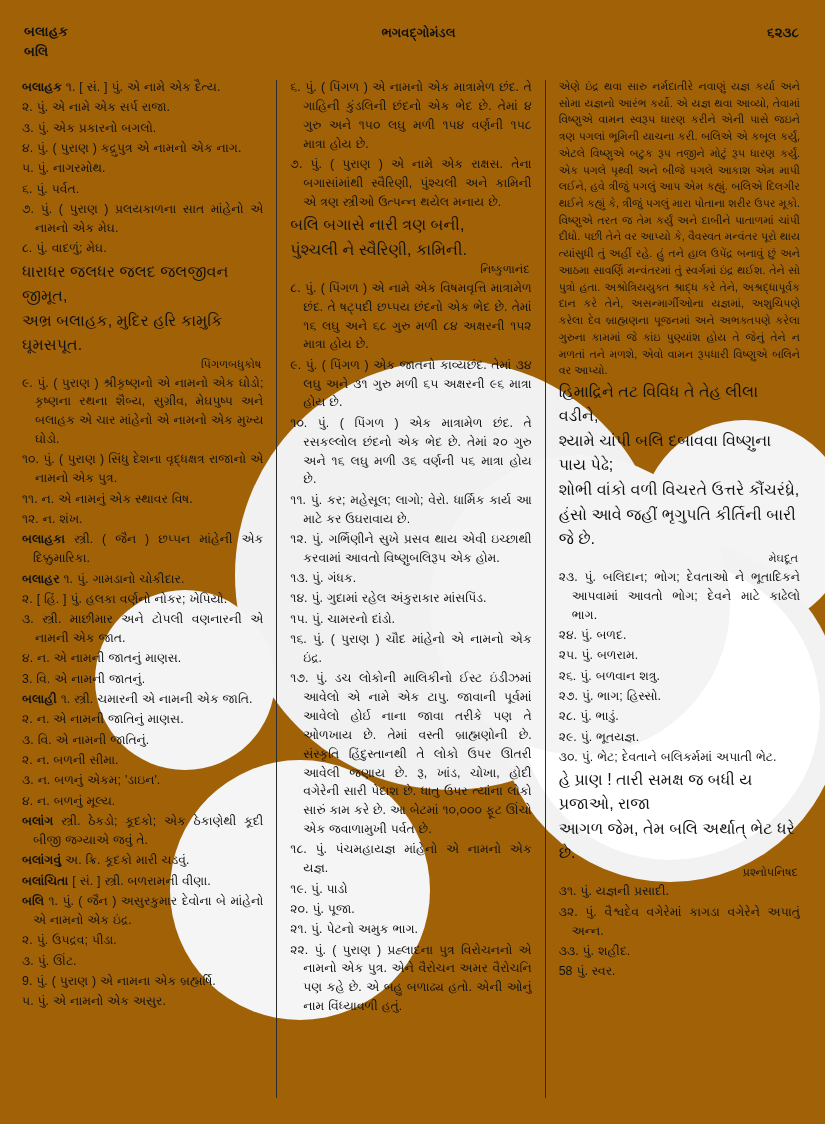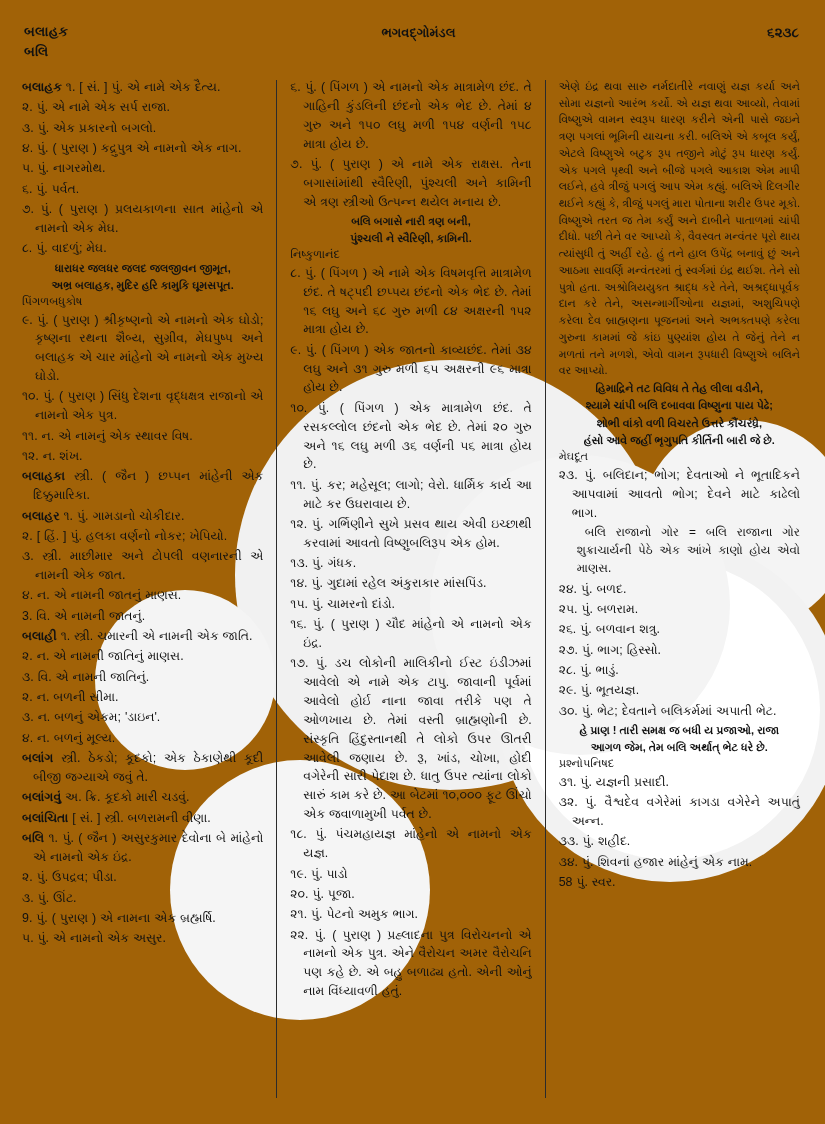--- a/index.html
+++ b/index.html
@@ -105,28 +105,27 @@
     text-indent: -13px;
   }
   .entry.head {
     padding-left: 11px;
     text-indent: -11px;
   }
   .hw {
     font-weight: bold;
   }
   .verse {
-    font-size: 11px;
+    font-size: 16px;
     line-height: 1.5;
-    text-align: center;
     margin: 1px 0 1px 0;
-    font-weight: bold;
   }
   .citation {
     font-size: 11.4px;
+    text-align: right;
     margin: 0 2px 3px 0;
   }
   .quote {
     font-size: 11.9px;
     line-height: 1.5;
     text-align: justify;
     padding-left: 18px;
     text-indent: 8px;
     margin: 1px 0 2px 0;
   }
@@ -221,32 +220,30 @@
       </div>
     <div class="rule"></div>
     <div class="col" id="col3">
         <p class="flow">એણે ઇંદ્ર થવા સારુ નર્મદાતીરે નવાણું યજ્ઞ કર્યા અને સોમા યજ્ઞનો આરંભ કર્યો. એ યજ્ઞ થવા આવ્યો, તેવામાં વિષ્ણુએ વામન સ્વરૂપ ધારણ કરીને એની પાસે જઇને ત્રણ પગલાં ભૂમિની યાચના કરી. બલિએ એ કબૂલ કર્યું, એટલે વિષ્ણુએ બટુક રૂપ તજીને મોટું રૂપ ધારણ કર્યું. એક પગલે પૃથ્વી અને બીજે પગલે આકાશ એમ માપી લઈને, હવે ત્રીજું પગલું આપ એમ કહ્યું. બલિએ દિલગીર થઈને કહ્યું કે, ત્રીજું પગલું મારા પોતાના શરીર ઉપર મૂકો. વિષ્ણુએ તરત જ તેમ કર્યું અને દાબીને પાતાળમાં ચાંપી દીધો. પછી તેને વર આપ્યો કે, વૈવસ્વત મન્વંતર પૂરો થાય ત્યાંસુધી તું અહીં રહે. હું તને હાલ ઉપેંદ્ર બનાવું છું અને આઠમા સાવર્ણિ મન્વંતરમાં તું સ્વર્ગમાં ઇંદ્ર થઈશ. તેને સો પુત્રો હતા. અશ્રોત્રિયયુક્ત શ્રાદ્ધ કરે તેને, અશ્રદ્ધાપૂર્વક દાન કરે તેને, અસન્માર્ગીઓના યજ્ઞમાં, અશુચિપણે કરેલા દેવ બ્રાહ્મણના પૂજનમાં અને અભક્તપણે કરેલા ગુરુના કામમાં જે કાંઇ પુણ્યાંશ હોય તે જેનું તેને ન મળતાં તને મળશે, એવો વામન રૂપધારી વિષ્ણુએ બલિને વર આપ્યો.</p>
         <div class="verse">હિમાદ્રિને તટ વિવિધ તે તેહ લીલા વડીને,</div>
         <div class="verse">શ્યામે ચાંપી બલિ દબાવવા વિષ્ણુના પાય પેઢે;</div>
         <div class="verse">શોભી વાંકો વળી વિચરતે ઉત્તરે કૌંચરંધ્રે,</div>
         <div class="verse">હંસો આવે જહીં ભૃગુપતિ કીર્તિની બારી જે છે.</div>
         <div class="citation">મેઘદૂત</div>
         <p class="entry sub"><span>૨૩. પું. બલિદાન; ભોગ; દેવતાઓ ને ભૂતાદિકને આપવામાં આવતો ભોગ; દેવને માટે કાઢેલો ભાગ.</span></p>
-        <div class="quote">બલિ રાજાનો ગોર = બલિ રાજાના ગોર શુક્રાચાર્યની પેઠે એક આંખે કાણો હોય એવો માણસ.</div>
         <p class="entry sub"><span>૨૪. પું. બળદ.</span></p>
         <p class="entry sub"><span>૨૫. પું. બળરામ.</span></p>
         <p class="entry sub"><span>૨૬. પું. બળવાન શત્રુ.</span></p>
         <p class="entry sub"><span>૨૭. પું. ભાગ; હિસ્સો.</span></p>
         <p class="entry sub"><span>૨૮. પું. ભાડું.</span></p>
         <p class="entry sub"><span>૨૯. પું. ભૂતયજ્ઞ.</span></p>
         <p class="entry sub"><span>૩૦. પું. ભેટ; દેવતાને બલિકર્મમાં અપાતી ભેટ.</span></p>
         <div class="verse">હે પ્રાણ ! તારી સમક્ષ જ બધી ય પ્રજાઓ, રાજા</div>
         <div class="verse">આગળ જેમ, તેમ બલિ અર્થાત્ ભેટ ધરે છે.</div>
         <div class="citation">પ્રશ્નોપનિષદ</div>
         <p class="entry sub"><span>૩૧. પું. યજ્ઞની પ્રસાદી.</span></p>
         <p class="entry sub"><span>૩૨. પું. વૈશ્વદેવ વગેરેમાં કાગડા વગેરેને અપાતું અન્ન.</span></p>
         <p class="entry sub"><span>૩૩. પું. શહીદ.</span></p>
-        <p class="entry sub"><span>૩૪. પું. શિવનાં હજાર માંહેનું એક નામ.</span></p>
         <p class="entry sub"><span>58 પું. સ્વર.</span></p>
       </div>
   </div>
 
 </div>
 
 </body></html>

